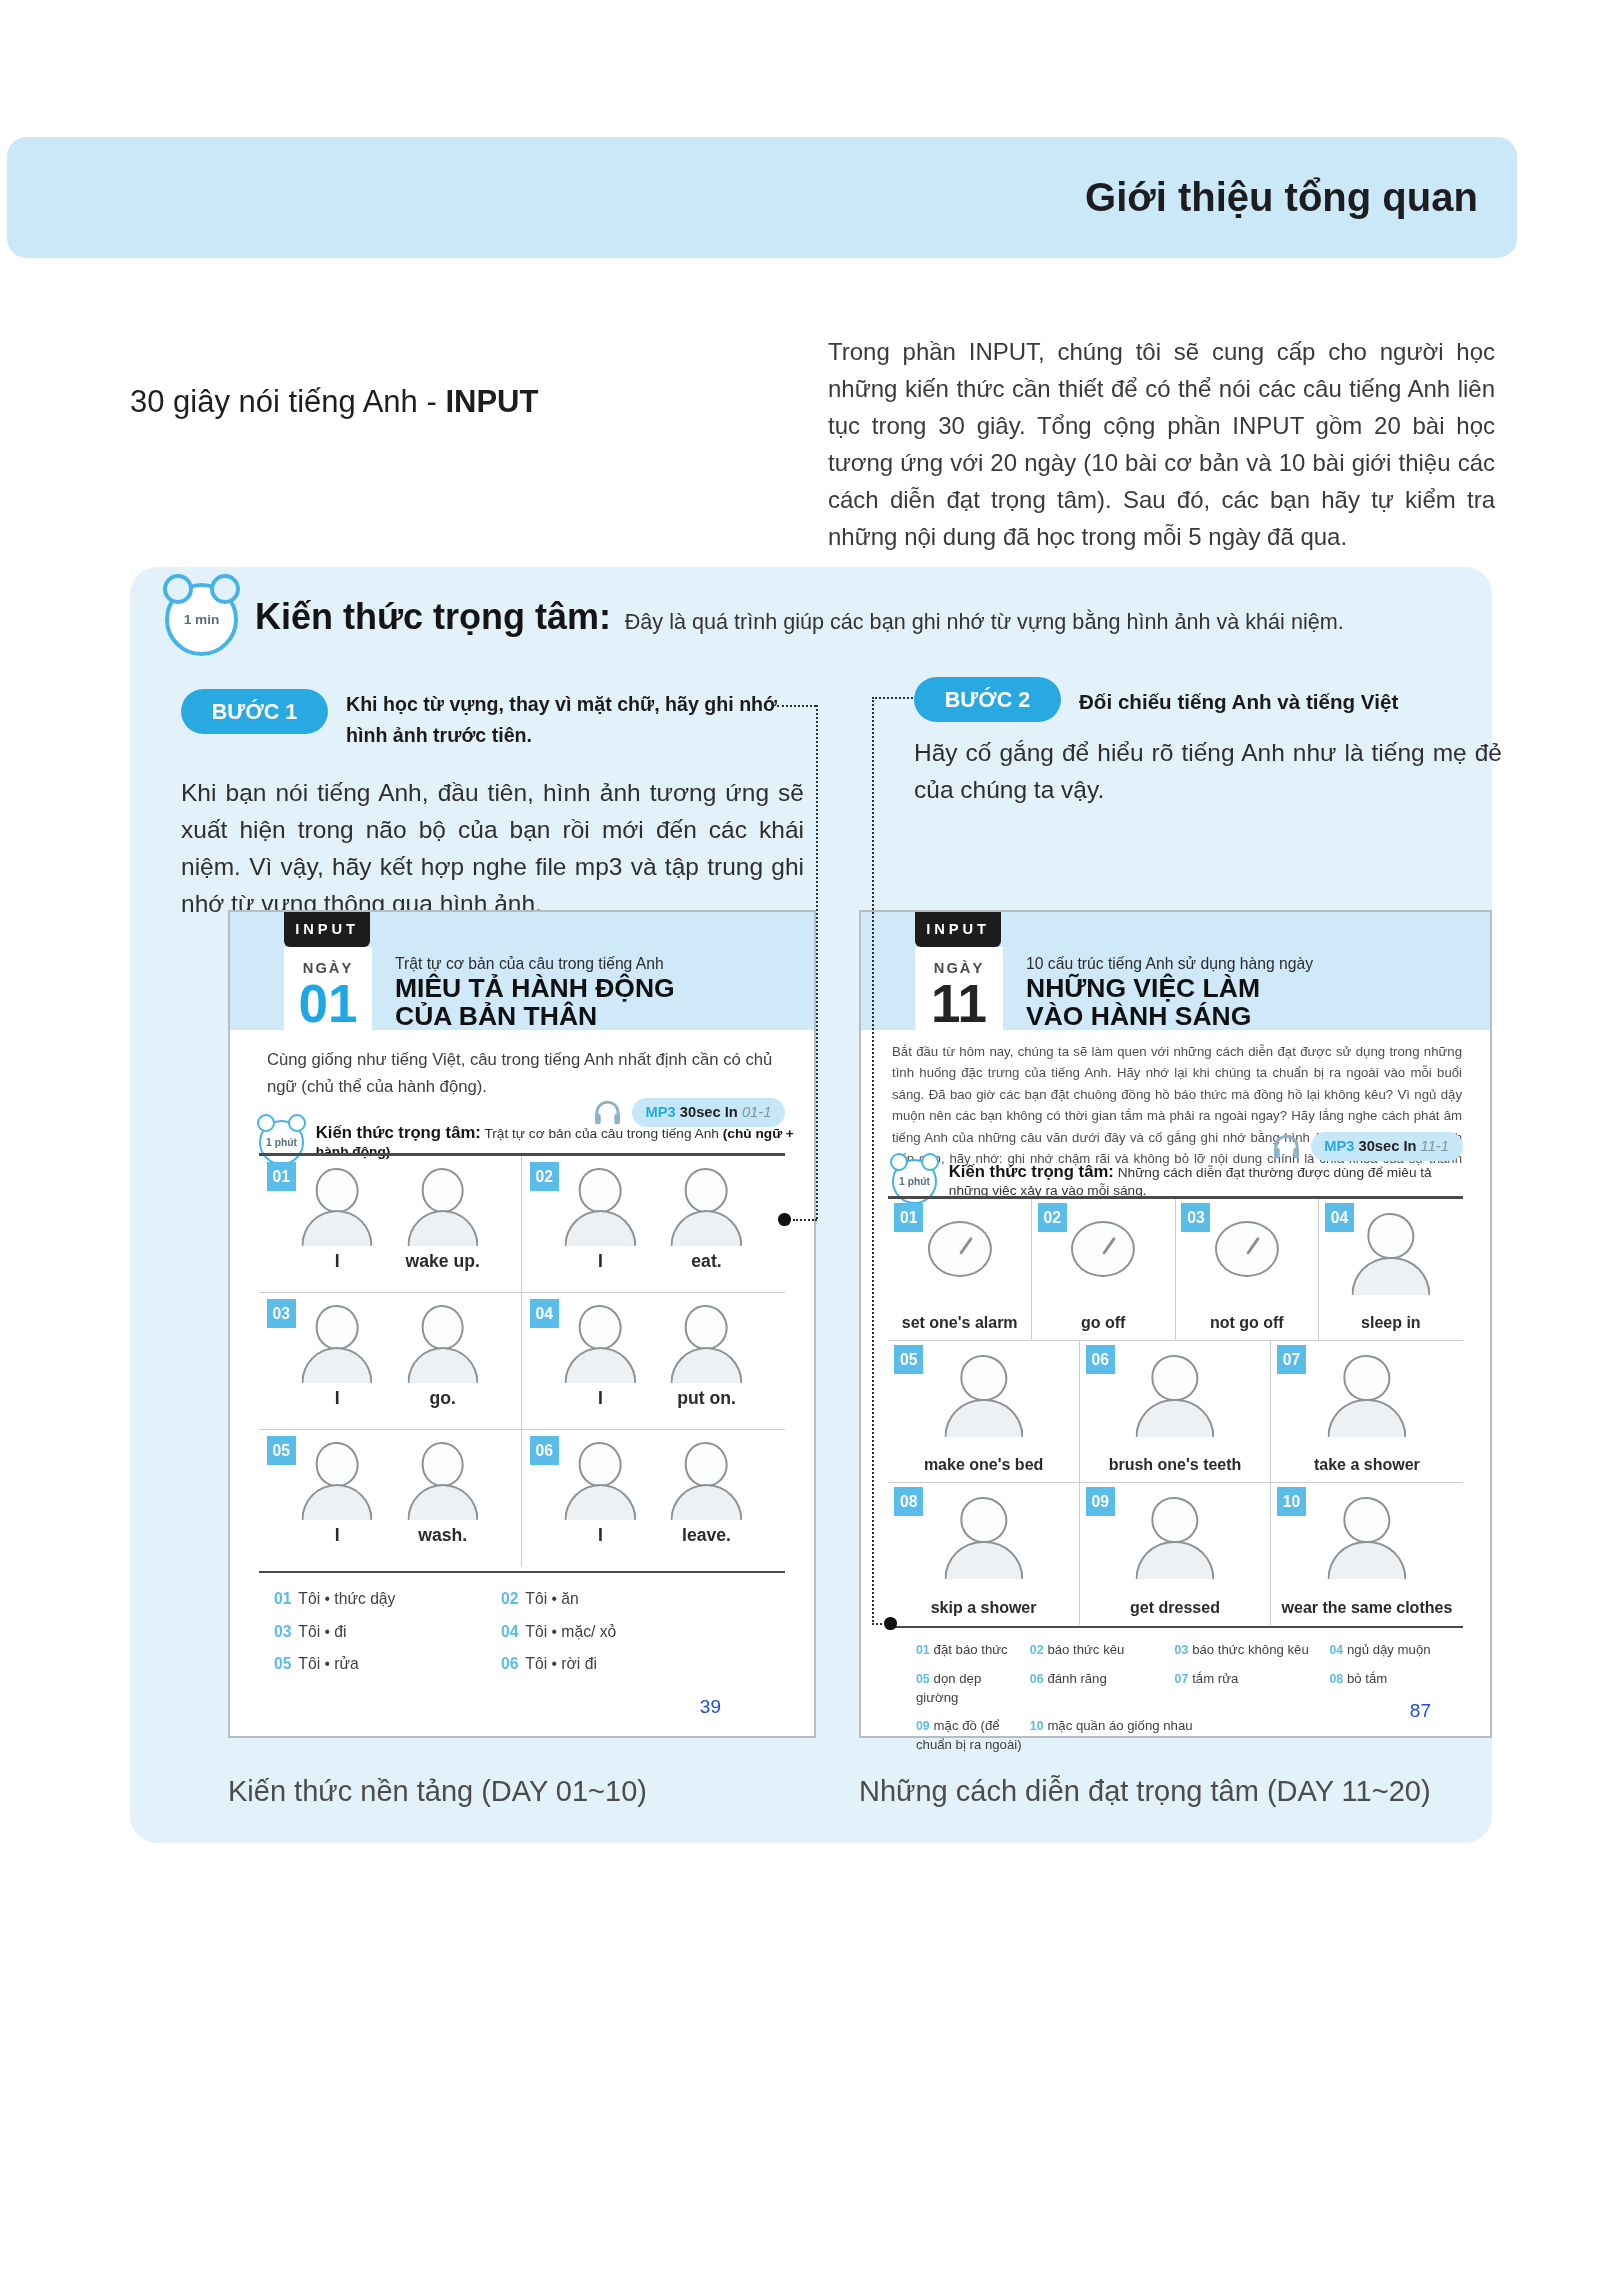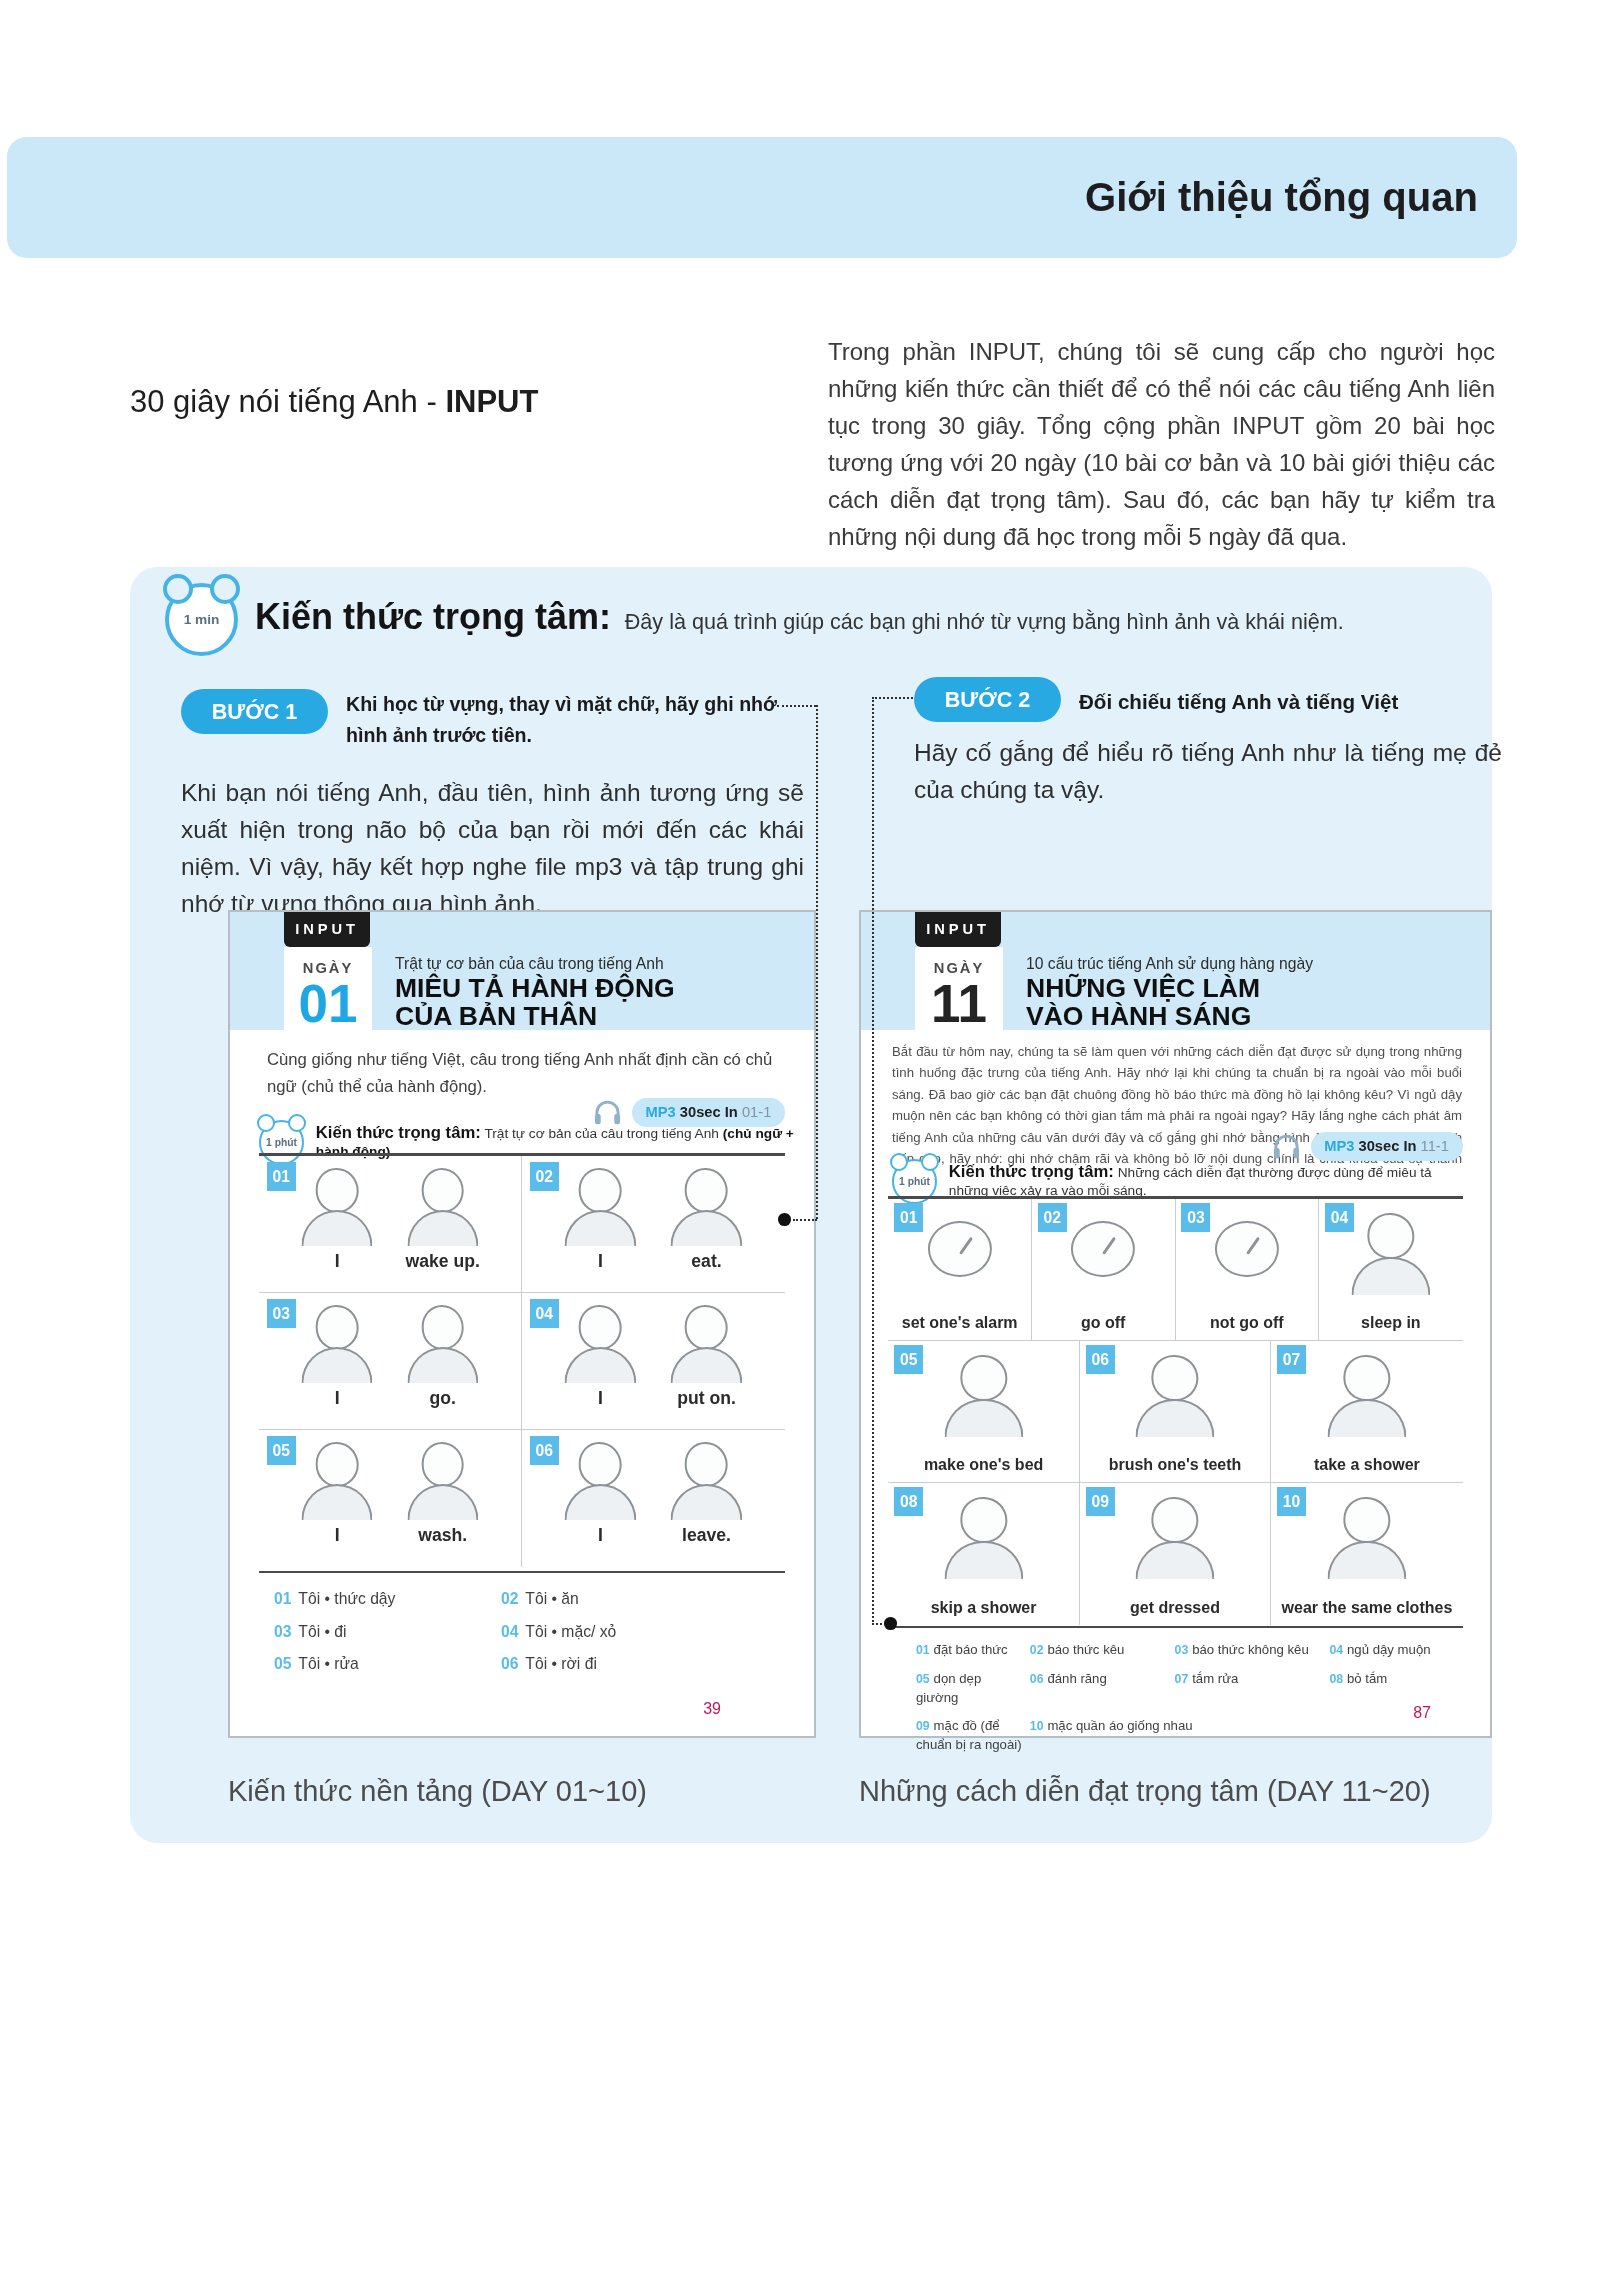--- a/index.html
+++ b/index.html
@@ -66,21 +66,21 @@
   .page-intro { color:#3e3e3e; }
   .intro-l { left:37px; top:135px; width:514px; font-size:16.7px; line-height:26.5px; }
   .intro-r { left:31px; top:129px; width:570px; font-size:13.2px; line-height:21.4px; text-align:justify; color:#4f4f4f; }
 
   .mp3row { display:flex; align-items:center; gap:9.8px; }
   .mp3row-l { right:29px; top:186px; }
   .mp3row-r { right:27.4px; top:220px; }
   .mp3badge { background:#c6e7f8; border-radius:14.7px; height:29px; line-height:29px; padding:0 13.7px; font-size:14.7px; white-space:nowrap; }
   .mp3badge .m1 { color:#2aa9e0; font-weight:bold; }
   .mp3badge .m2 { color:#222; font-weight:bold; }
-  .mp3badge .m3 { color:#7e95a3; }
+  .mp3badge .m3 { color:#7e95a3;font-style:italic; }
 
   .focusrow { display:flex; align-items:center; gap:11.8px; }
   .focusrow-l { left:29px; top:208px; width:545px; }
   .focusrow-r { left:31px; top:247px; width:576px; }
   .focus-text { font-size:13.7px; color:#333; line-height:17.6px; }
   .focus-text b.flabel { font-size:16.7px; color:#141414; }
   .focus-text b { color:#141414; }
 
   .rule { background:#4a4a4a; }
   .rule-a-l { left:29px; right:29px; top:241px; height:2.9px; }
@@ -117,21 +117,21 @@
   .doodle.clock::after { width:2.9px; height:24%; left:49%; top:26%; transform:rotate(35deg); transform-origin:bottom center; border:none; border-radius:2px; background:#8d9296; }
   .rillu.doodle { width:94px; height:82px; }
 
   
   .trans-l { left:44px; top:678px; width:510px; display:grid; grid-template-columns:227px 1fr; row-gap:14.7px; font-size:15.7px; color:#3f3f3f; }
   .trans-r { left:55px; top:729px; width:551px; display:grid; grid-template-columns:106px 137px 147px auto; column-gap:7.8px; row-gap:10.8px; font-size:13.2px; color:#3f3f3f; line-height:17.6px; }
   .tnum { color:#5abce9; font-weight:bold; margin-right:6.9px; }
   .trans-r .tnum { font-size:12.3px; margin-right:3.9px; }
   .span2 { grid-column:2 / 5; }
 
-  .pagenum { font-size:16px; color:#be185d; }
+  .pagenum { font-size:19px; color:#1d4ed8; }
   .pnum-l { right:93px; bottom:17.6px; }
   .pnum-r { right:59px; bottom:13.7px; }
 
   .panel-caption { font-size:29px; color:#4c4c4c; }
   .cap-l { left:98px; top:1208px; }
   .cap-r { left:729px; top:1208px; }
 
   
   .hp { display:block; }
 </style>

